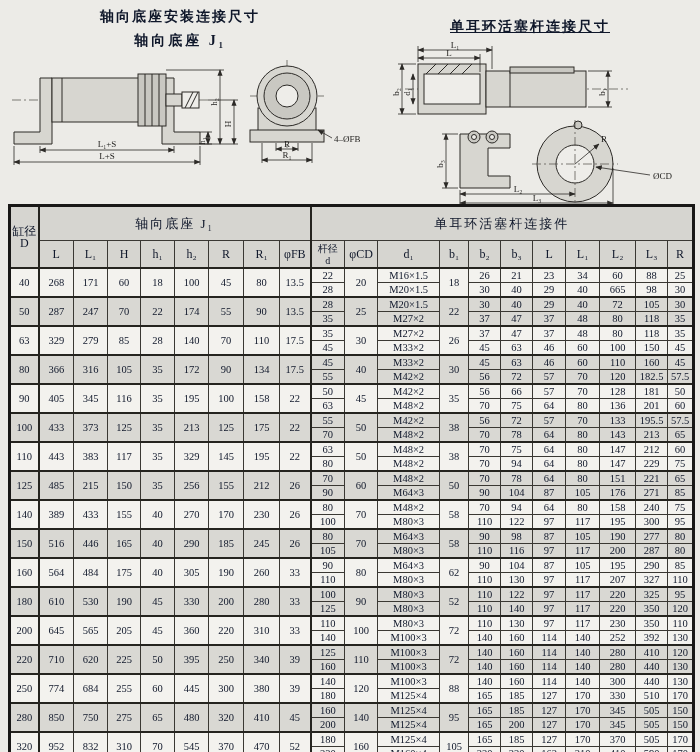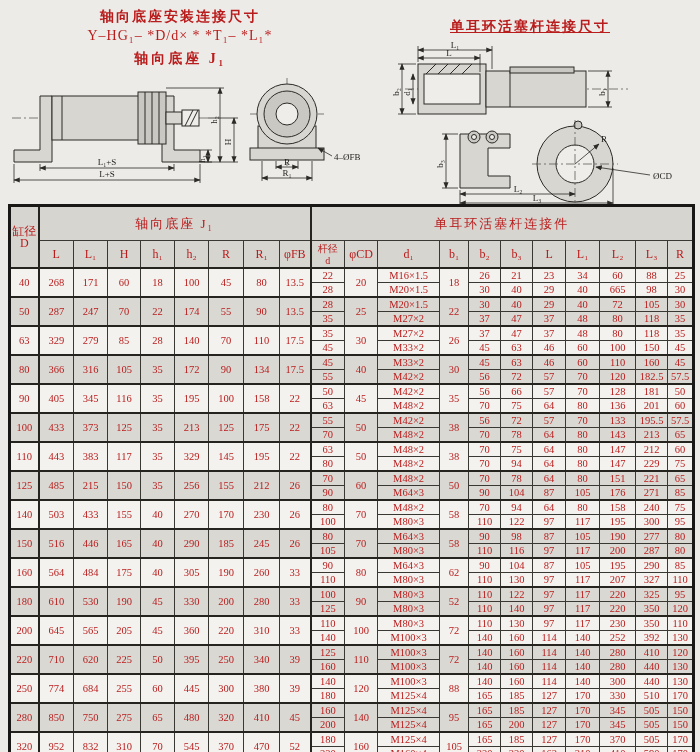--- a/index.html
+++ b/index.html
@@ -1,17 +1,17 @@
 <!DOCTYPE html>
 <html><head>
 <meta charset="utf-8">
 <style>
   html,body{margin:0;padding:0;background:#e9e8e4;}
   .page{position:relative;width:700px;height:752px;background:#ecebe7;overflow:hidden;
-        font-family:"Liberation Serif","DejaVu Serif",serif;color:#b91c1c;}
+        font-family:"Liberation Serif","DejaVu Serif",serif;color:#0f172a;}
   
   .fig-left{position:absolute;left:0;top:0;width:360px;height:200px;}
   .fig-right{position:absolute;left:360px;top:10px;width:340px;height:200px;text-decoration:underline;}
   .fig-title{text-align:center;font-size:14px;font-weight:bold;letter-spacing:2px;margin-top:8px;}
   .fig-formula{text-align:center;font-size:14px;letter-spacing:1px;margin-top:2px;}
   .fig-subtitle{text-align:center;font-size:14px;font-weight:bold;letter-spacing:3px;margin-top:6px;}
   .unit-label{position:absolute;right:10px;top:200px;font-size:14px;}
   svg{display:block;}
   svg text{font-family:"Liberation Serif","DejaVu Serif",serif;fill:#201f1d;}
   .ln{stroke:#2c2a27;stroke-width:1;fill:none;}
@@ -38,21 +38,20 @@
   td.bl2,th.bl2{border-left:2px solid #25241f;}
   tr.gtop td{border-top:2px solid #25241f;}
 </style>
 </head>
 <body>
 
 <div class="page">
 
   <div class="fig-left">
     <div class="fig-title">轴向底座安装连接尺寸</div>
-    <div class="fig-formula">Y–HG₁– *D/d× * *T₁– *L₁*</div>
     <div class="fig-subtitle">轴向底座  J₁</div>
     <svg width="360" height="118" viewBox="0 0 360 118">
       <defs>
         <marker id="ah1" viewBox="0 0 10 10" refX="9" refY="5" markerWidth="8" markerHeight="8" orient="auto-start-reverse">
             <path d="M0,1 L10,5 L0,9 z" fill="#2c2a27"></path>
           </marker>
       </defs>
 
       <line class="cl" x1="12" y1="50" x2="208" y2="50"></line>
       <polygon class="fill" points="40,28 52,28 52,94 14,94 14,82 40,82"></polygon>
@@ -494,21 +493,21 @@
             <td>90</td>
             <td>104</td>
             <td>87</td>
             <td>105</td>
             <td>176</td>
             <td>271</td>
             <td>85</td>
           </tr>
           <tr class="gtop plain">
             <td rowspan="2">140</td>
-            <td rowspan="2" class="bl2">503</td>
+            <td rowspan="2" class="bl2">389</td>
             <td rowspan="2">433</td>
             <td rowspan="2">155</td>
             <td rowspan="2">40</td>
             <td rowspan="2">270</td>
             <td rowspan="2">170</td>
             <td rowspan="2">230</td>
             <td rowspan="2">26</td>
             <td class="bl2">80</td>
             <td rowspan="2">70</td>
             <td>M48×2</td>

